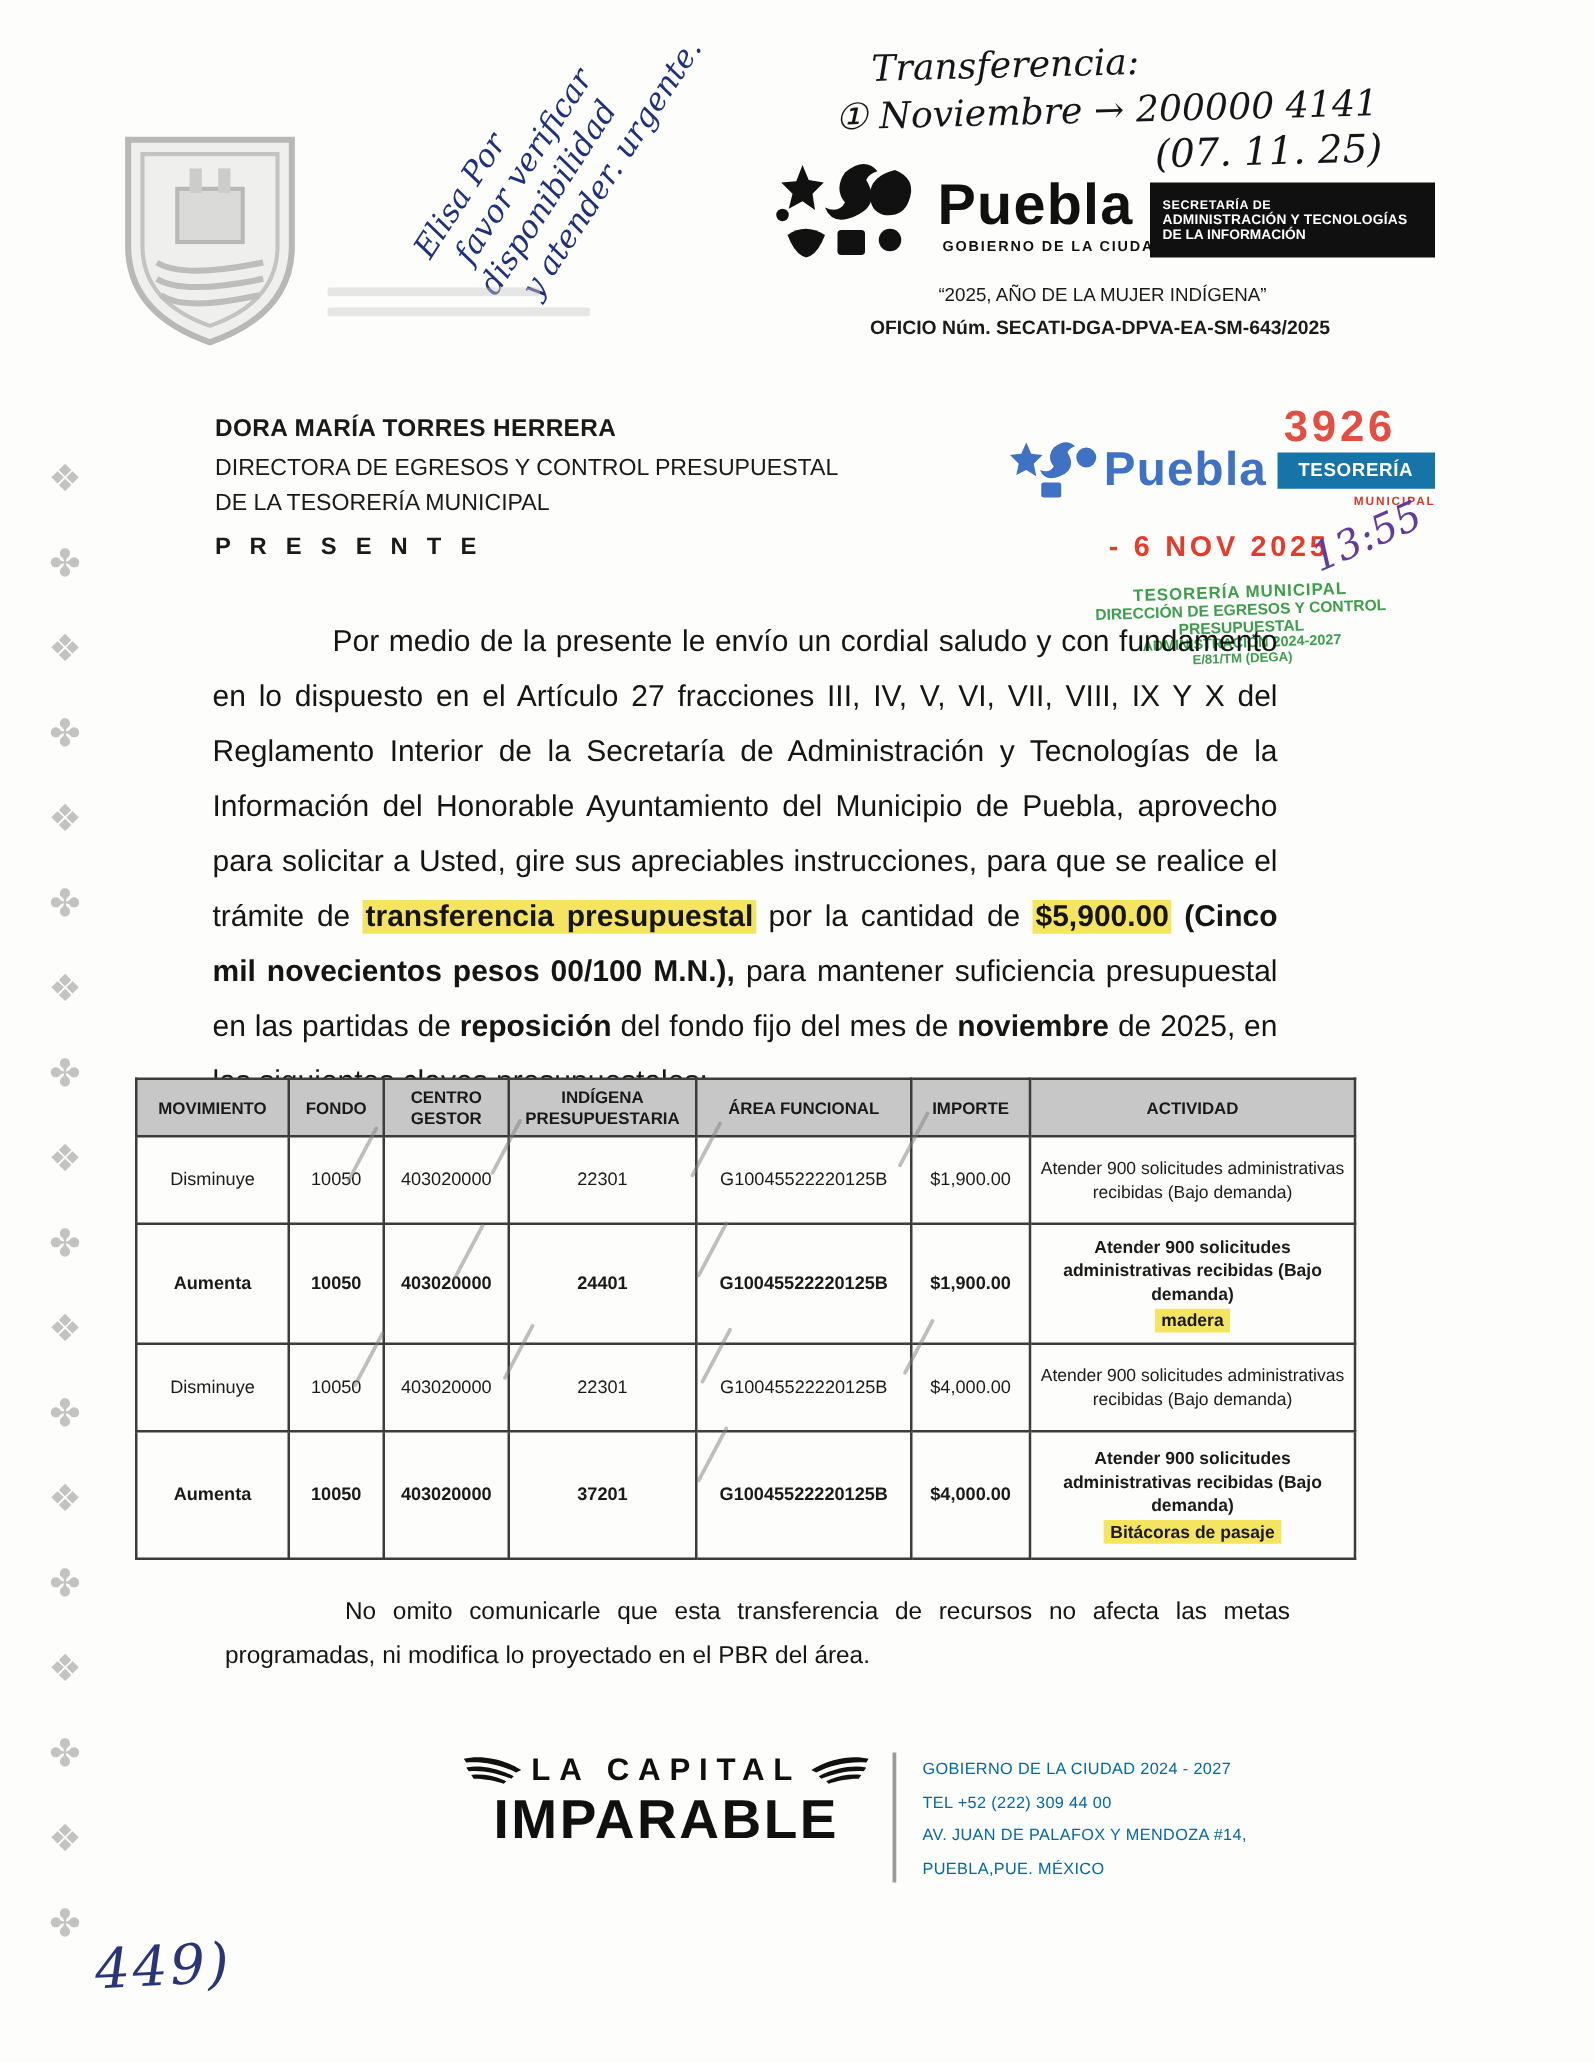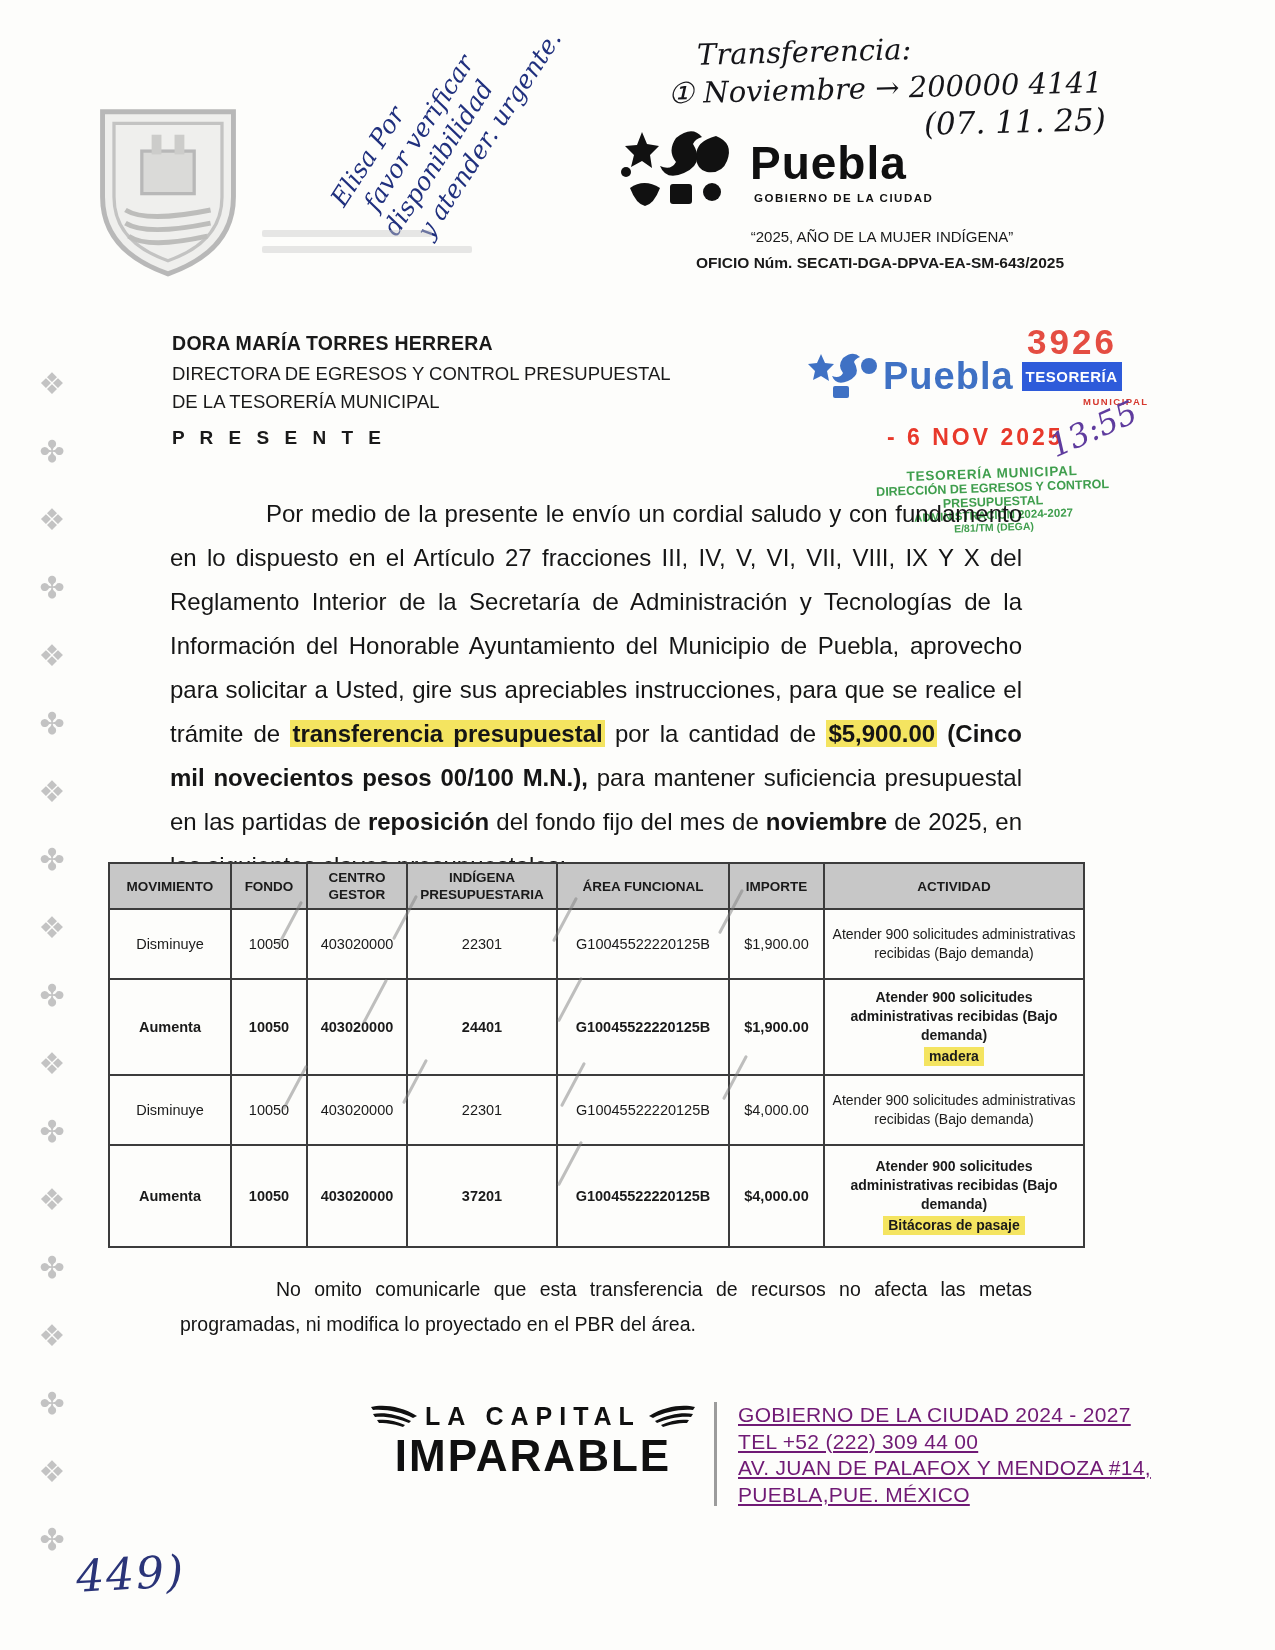--- a/index.html
+++ b/index.html
@@ -45,21 +45,21 @@
   .recipient .t1 { font-size:18.5px; margin-top:8px; }
   .recipient .t2 { font-size:18.5px; margin-top:6px; }
   .recipient .pres { font-size:19px; font-weight:bold; letter-spacing:5px; margin-top:14px; }
 
   
   .stamp { position:absolute; left:795px; top:320px; width:390px; height:250px; }
   .stamp-folio { position:absolute; left:232px; top:2px; color:#e23b2e; font-size:35px; font-weight:bold; letter-spacing:3px; opacity:.9; }
   .stamp-logo-row { position:absolute; left:8px; top:30px; display:flex; align-items:center; opacity:.92; }
   .stamp-icons { width:78px; height:52px; }
   .stamp-brand { font-size:38px; font-weight:800; color:#2f66c0; margin-left:2px; letter-spacing:1px; }
-  .stamp-office-box { background:#1d4ed8; color:#fff; font-size:15px; font-weight:bold; padding:6px 4px; margin-left:8px; letter-spacing:.5px; }
+  .stamp-office-box { background:#0369a1; color:#fff; font-size:15px; font-weight:bold; padding:6px 17px; margin-left:8px; letter-spacing:.5px; }
   .stamp-office-sub { position:absolute; left:288px; top:76px; color:#d6392e; font-size:9.5px; font-weight:bold; letter-spacing:1.5px; }
   .stamp-date { position:absolute; left:92px; top:104px; color:#e8392b; font-size:23px; font-weight:bold; letter-spacing:3px; white-space:nowrap; }
   .stamp-time { position:absolute; left:252px; top:90px; color:#5f3c9e; font-size:32px; font-family:"DejaVu Serif", serif; font-style:italic; transform:rotate(-24deg); }
   .stamp-green { position:absolute; left:48px; top:146px; width:300px; text-align:center; color:#3f9e4d; font-weight:bold; transform:rotate(-2deg); }
   .stamp-green .g1 { font-size:13.5px; letter-spacing:.8px; }
   .stamp-green .g2 { font-size:12.5px; }
   .stamp-green .g3 { font-size:12.5px; }
   .stamp-green .g4 { font-size:11.5px; }
   .stamp-green .g5 { font-size:10.5px; }
 
@@ -84,21 +84,21 @@
   
   .tick { position:absolute; width:50px; height:3px; background:#7f7f7f; opacity:.5; transform:rotate(-62deg); border-radius:3px; }
 
   
   .cap-block { position:absolute; left:368px; top:1402px; width:330px; text-align:center; color:#101010; }
   .cap-row { display:flex; align-items:center; justify-content:center; gap:8px; }
   .cap-row .wing { width:46px; height:26px; }
   .cap-line { font-size:25px; font-weight:800; letter-spacing:7px; }
   .cap-word { font-size:44px; font-weight:800; letter-spacing:2px; margin-top:0px; }
   .foot-divider { position:absolute; left:714px; top:1402px; width:2.5px; height:104px; background:#9c9c9c; }
-  .foot-right { position:absolute; left:738px; top:1402px; color:#701a75; font-size:21px; line-height:26.5px; letter-spacing:.3px;text-decoration:underline; }
+  .foot-right { position:absolute; left:738px; top:1402px; color:#0369a1; font-size:13px; line-height:26.5px; letter-spacing:.3px; }
 
   .hand-page-num { position:absolute; left:76px; top:1548px; color:#2a3478; font-size:44px; font-family:"DejaVu Serif", serif; font-style:italic; transform:rotate(-3deg); letter-spacing:2px; }
 </style>
 </head>
 <body>
 
 <div class="page">
 
   <div class="margin-art">
       <span class="orn-glyph">❖</span>
@@ -150,20 +150,25 @@
       <path d="M30 6 l5 12 12 2 -9 9 2 13 -10 -7 -11 6 3 -12 -9 -9 12 -1 z" fill="#111"></path>
       <path d="M64 12 q16 -13 26 -1 q-7 2 -9 7 q12 20 -9 29 q-18 8 -24 -7 q11 5 16 -4 q-9 -11 0 -24 z" fill="#111"></path>
       <path d="M104 10 q18 7 11 25 q-5 13 -20 11 q-11 -3 -11 -16 q0 -15 20 -20 z" fill="#111"></path>
       <circle cx="14" cy="46" r="5" fill="#111"></circle>
       <path d="M18 62 q14 -10 30 0 q-6 16 -15 18 q-9 -2 -15 -18 z" fill="#111"></path>
       <rect x="58" y="58" width="22" height="20" rx="3" fill="#111"></rect>
       <circle cx="100" cy="66" r="9" fill="#111"></circle>
     </svg>
     <div class="logo-brand">Puebla</div>
     <div class="logo-tagline">GOBIERNO DE LA CIUDAD</div>
+    <div class="secretary-box">
+      <div class="s1">SECRETARÍA DE</div>
+      <div class="s2">ADMINISTRACIÓN Y TECNOLOGÍAS</div>
+      <div class="s3">DE LA INFORMACIÓN</div>
+    </div>
   </div>
 
   <div class="motto">“2025, AÑO DE LA MUJER INDÍGENA”</div>
   <div class="oficio">OFICIO Núm. SECATI-DGA-DPVA-EA-SM-643/2025</div>
 
   <div class="recipient">
     <div class="name">DORA MARÍA TORRES HERRERA</div>
     <div class="t1">DIRECTORA DE EGRESOS Y CONTROL PRESUPUESTAL</div>
     <div class="t2">DE LA TESORERÍA MUNICIPAL</div>
     <div class="pres">P R E S E N T E</div>

